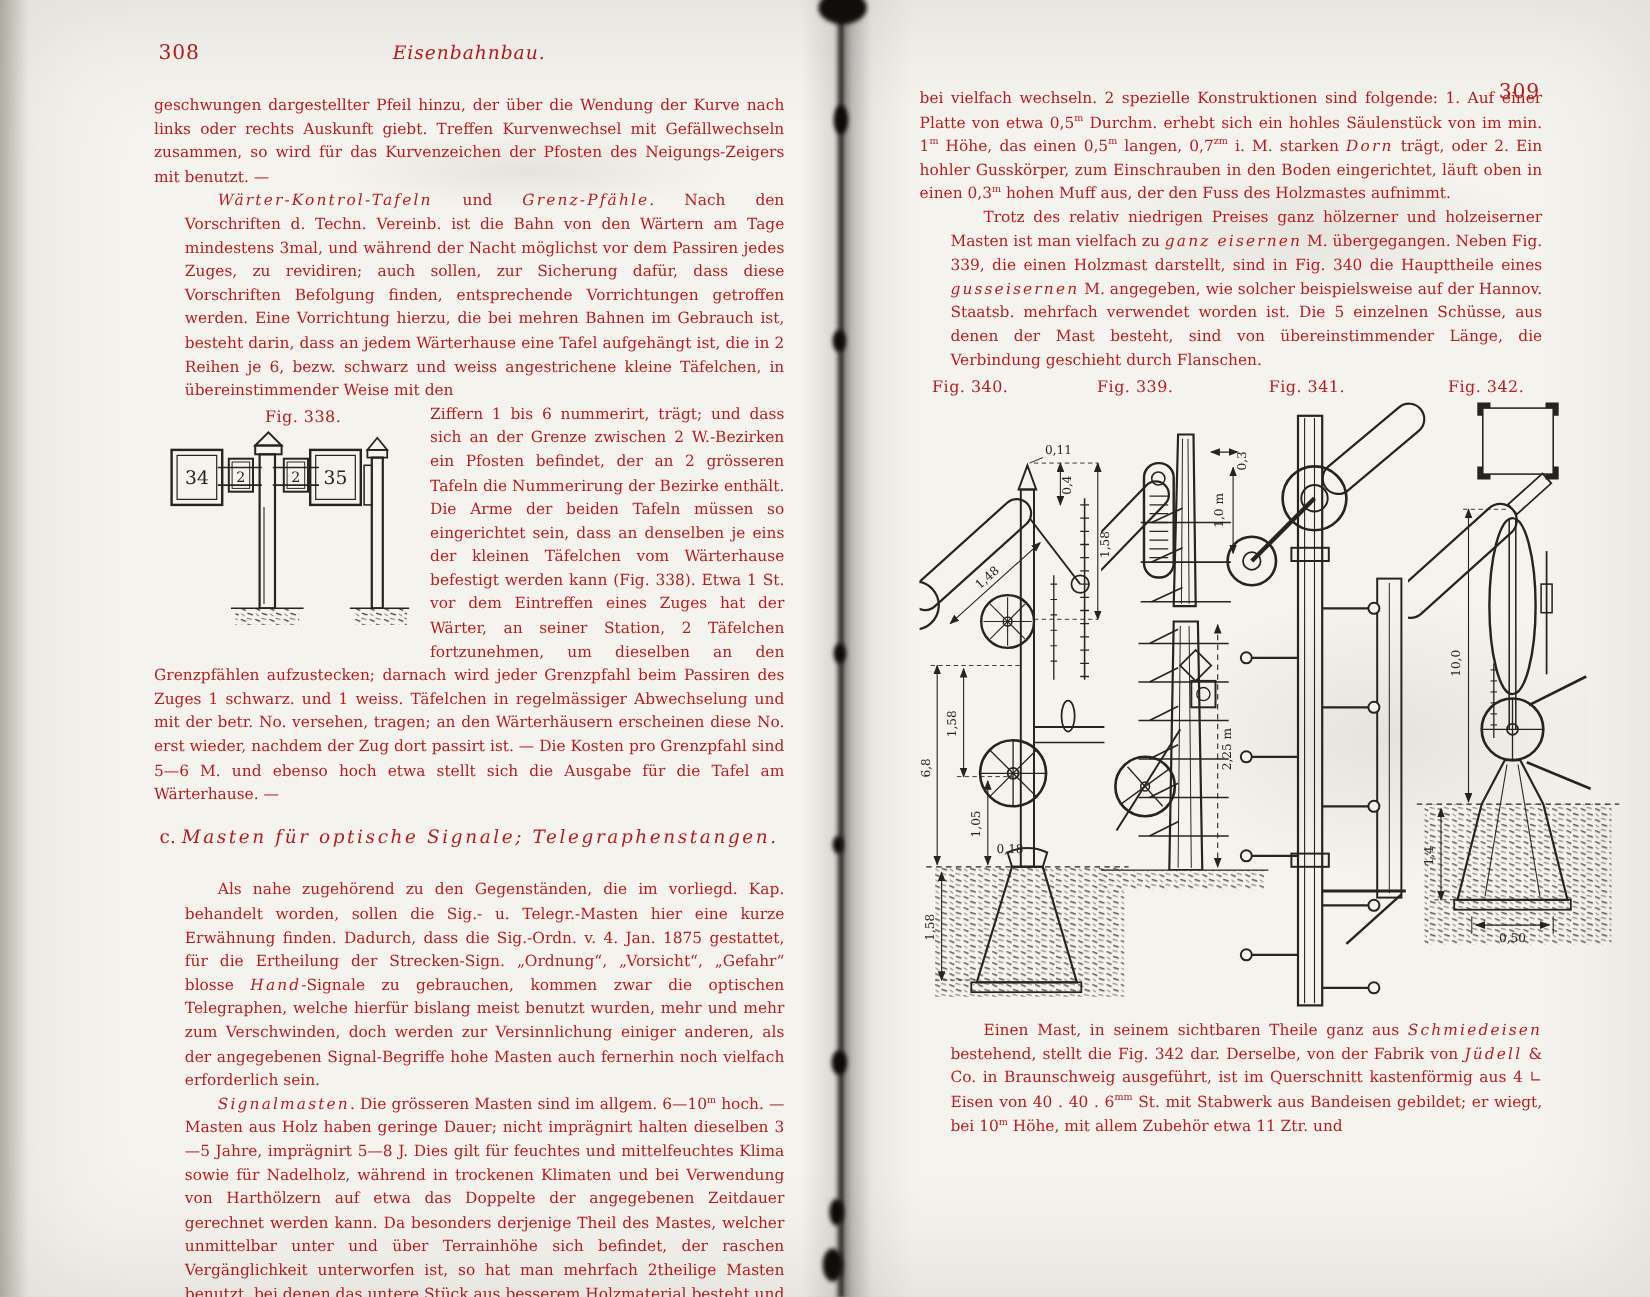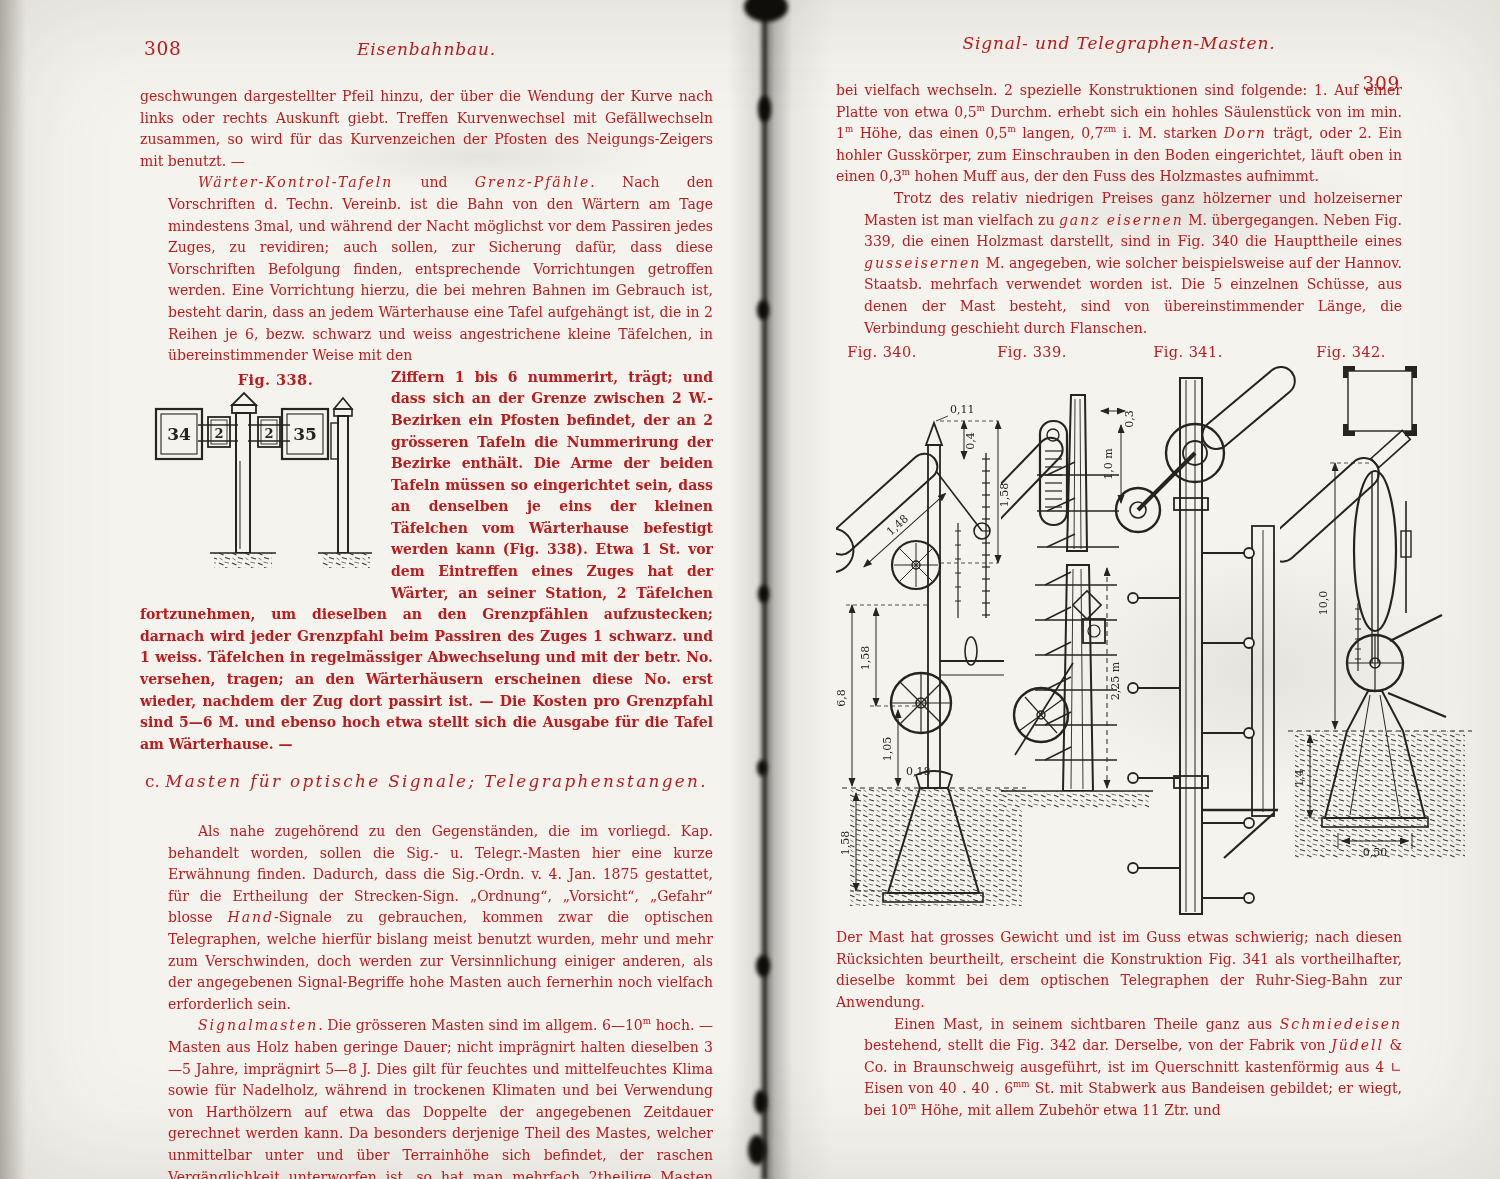--- a/index.html
+++ b/index.html
@@ -24,21 +24,21 @@
   .lp .pnum{left:4px;} .rp .pnum{right:2px;margin-top:41px;}
   .runhead .rtitle{position:absolute;top:3px;left:0;right:0;text-align:center;letter-spacing:.05em;font-style:italic;}
   p,.para{margin:0;font-size:14px;line-height:21.6px;text-align:justify;}
   .ind{text-indent:30px;margin-left:28px;}
   sup{font-size:.62em;line-height:0;}
   .sperr{letter-spacing:.14em;font-style:italic;}
   .sechead{margin:16px 0 28px 0;text-align:center;font-size:16.8px;text-indent:0;}
   .fig338-float{float:left;width:237px;margin:4px 14px 2px 0;}
   .figcap{font-size:14.5px;text-align:center;letter-spacing:.03em;line-height:18px;}
   .fig338-float .figcap{padding-left:34px;margin-bottom:2px;}
-  .wrapblock{overflow:visible;font-weight:bold;}
+  .wrapblock{overflow:visible;}
   .figrow{position:relative;height:574px;margin:4px 0 10px 0;}
   .figrow .figcap{position:absolute;top:0;transform:translateX(-50%);white-space:nowrap;}
   .figrow svg{position:absolute;}
   .dimtxt{font-size:11px;fill:#26241f;font-family:"DejaVu Serif",serif;}
   .numtxt{fill:#26241f;font-family:"DejaVu Serif",serif;}
   svg .ln{stroke:#26241f;fill:none;}
 </style>
 </head>
 <body>
 
@@ -146,21 +146,20 @@
       <div class="para">Ziffern 1 bis 6 nummerirt, trägt; und dass sich an der Grenze zwischen 2 W.-Bezirken ein Pfosten befindet, der an 2 grösseren Tafeln die Nummerirung der Bezirke enthält. Die Arme der beiden Tafeln müssen so eingerichtet sein, dass an denselben je eins der kleinen Täfelchen vom Wärterhause befestigt werden kann (Fig. 338). Etwa 1 St. vor dem Eintreffen eines Zuges hat der Wärter, an seiner Station, 2 Täfelchen fortzunehmen, um dieselben an den Grenzpfählen aufzustecken; darnach wird jeder Grenzpfahl beim Passiren des Zuges 1 schwarz. und 1 weiss. Täfelchen in regelmässiger Abwechselung und mit der betr. No. versehen, tragen; an den Wärterhäusern erscheinen diese No. erst wieder, nachdem der Zug dort passirt ist. — Die Kosten pro Grenzpfahl sind 5—6 M. und ebenso hoch etwa stellt sich die Ausgabe für die Tafel am Wärterhause. —</div>
     </div>
 
     <p class="sechead">c.  <span class="sperr">Masten für optische Signale; Telegraphenstangen.</span></p>
     <p class="ind">Als nahe zugehörend zu den Gegenständen, die im vorliegd. Kap. behandelt worden, sollen die Sig.- u. Telegr.-Masten hier eine kurze Erwähnung finden.  Dadurch, dass die Sig.-Ordn. v. 4. Jan. 1875 gestattet, für die Ertheilung der Strecken-Sign. „Ordnung“, „Vorsicht“, „Gefahr“ blosse <span class="sperr">Hand</span>-Signale zu gebrauchen, kommen zwar die optischen Telegraphen, welche hierfür bislang meist benutzt wurden, mehr und mehr zum Verschwinden, doch werden zur Versinnlichung einiger anderen, als der angegebenen Signal-Begriffe hohe Masten auch fernerhin noch vielfach erforderlich sein.</p>
     <p class="ind"><span class="sperr">Signalmasten</span>.  Die grösseren Masten sind im allgem. 6—10<sup>m</sup> hoch. — Masten aus Holz haben geringe Dauer; nicht imprägnirt halten dieselben 3—5 Jahre, imprägnirt 5—8 J.  Dies gilt für feuchtes und mittelfeuchtes Klima sowie für Nadelholz, während in trockenen Klimaten und bei Verwendung von Harthölzern auf etwa das Doppelte der angegebenen Zeitdauer gerechnet werden kann.  Da besonders derjenige Theil des Mastes, welcher unmittelbar unter und über Terrainhöhe sich befindet, der raschen Vergänglichkeit unterworfen ist, so hat man mehrfach 2theilige Masten benutzt, bei denen das untere Stück aus besserem Holzmaterial besteht und auswechselbar ist.  Diese Konstruktion ist weder genügend sicher noch billig; man ist daher häufig dazu übergegangen, für den unteren Theil Gusseisen zu verwenden.  Die konstruktive Einrichtung des Fusses kann hier-</p>
   </div>
 
   <div class="page-col rp">
     <div class="runhead">
-      <div class="rtitle">Signal- und Telegraphen-Masten.</div>
       <span class="pnum">309</span>
     </div>
 
     <p>bei vielfach wechseln.  2 spezielle Konstruktionen sind folgende: 1. Auf einer Platte von etwa 0,5<sup>m</sup> Durchm. erhebt sich ein hohles Säulenstück von im min. 1<sup>m</sup> Höhe, das einen 0,5<sup>m</sup> langen, 0,7<sup>zm</sup> i. M. starken <span class="sperr">Dorn</span> trägt, oder 2. Ein hohler Gusskörper, zum Einschrauben in den Boden eingerichtet, läuft oben in einen 0,3<sup>m</sup> hohen Muff aus, der den Fuss des Holzmastes aufnimmt.</p>
     <p class="ind">Trotz des relativ niedrigen Preises ganz hölzerner und holzeiserner Masten ist man vielfach zu <span class="sperr">ganz eisernen</span> M. übergegangen.  Neben Fig. 339, die einen Holzmast darstellt, sind in Fig. 340 die Haupttheile eines <span class="sperr">gusseisernen</span> M. angegeben, wie solcher beispielsweise auf der Hannov. Staatsb. mehrfach verwendet worden ist. Die 5 einzelnen Schüsse, aus denen der Mast besteht, sind von übereinstimmender Länge, die Verbindung geschieht durch Flanschen.</p>
 
     <div class="figrow">
       <div class="figcap" style="left:46px">Fig. 340.</div>
       <div class="figcap" style="left:196px">Fig. 339.</div>
       <div class="figcap" style="left:352px">Fig. 341.</div>
@@ -433,17 +432,16 @@
         <line class="ln" x1="30" y1="372" x2="30" y2="455" stroke-width="1" marker-start="url(#ah)" marker-end="url(#ah)"></line>
         <line class="ln" x1="24" y1="455" x2="45" y2="455" stroke-width=".8" stroke-dasharray="4 3"></line>
         <text class="dimtxt" transform="rotate(-90 23 415)" x="23" y="415" text-anchor="middle">1,4</text>
         <line class="ln" x1="62" y1="478" x2="128" y2="478" stroke-width="1" marker-start="url(#ah)" marker-end="url(#ah)"></line>
         <line class="ln" x1="58" y1="470" x2="58" y2="486" stroke-width=".9"></line>
         <line class="ln" x1="132" y1="470" x2="132" y2="486" stroke-width=".9"></line>
         <text class="dimtxt" x="95" y="493" text-anchor="middle">0,50</text>
       </svg>
     </div>
 
-    <p>Der Mast hat grosses Gewicht und ist im Guss etwas schwierig; nach diesen Rücksichten beurtheilt, erscheint die Konstruktion Fig. 341 als vortheilhafter, dieselbe kommt bei dem optischen Telegraphen der Ruhr-Sieg-Bahn zur Anwendung.</p>
     <p class="ind">Einen Mast, in seinem sichtbaren Theile ganz aus <span class="sperr">Schmiedeisen</span> bestehend, stellt die Fig. 342 dar.  Derselbe, von der Fabrik von <span class="sperr">Jüdell</span> &amp; Co. in Braunschweig ausgeführt, ist im Querschnitt kastenförmig aus 4 ∟ Eisen von 40 . 40 . 6<sup>mm</sup> St. mit Stabwerk aus Bandeisen gebildet; er wiegt, bei 10<sup>m</sup> Höhe, mit allem Zubehör etwa 11 Ztr. und</p>
   </div>
 
 </div>
 
 </body></html>

